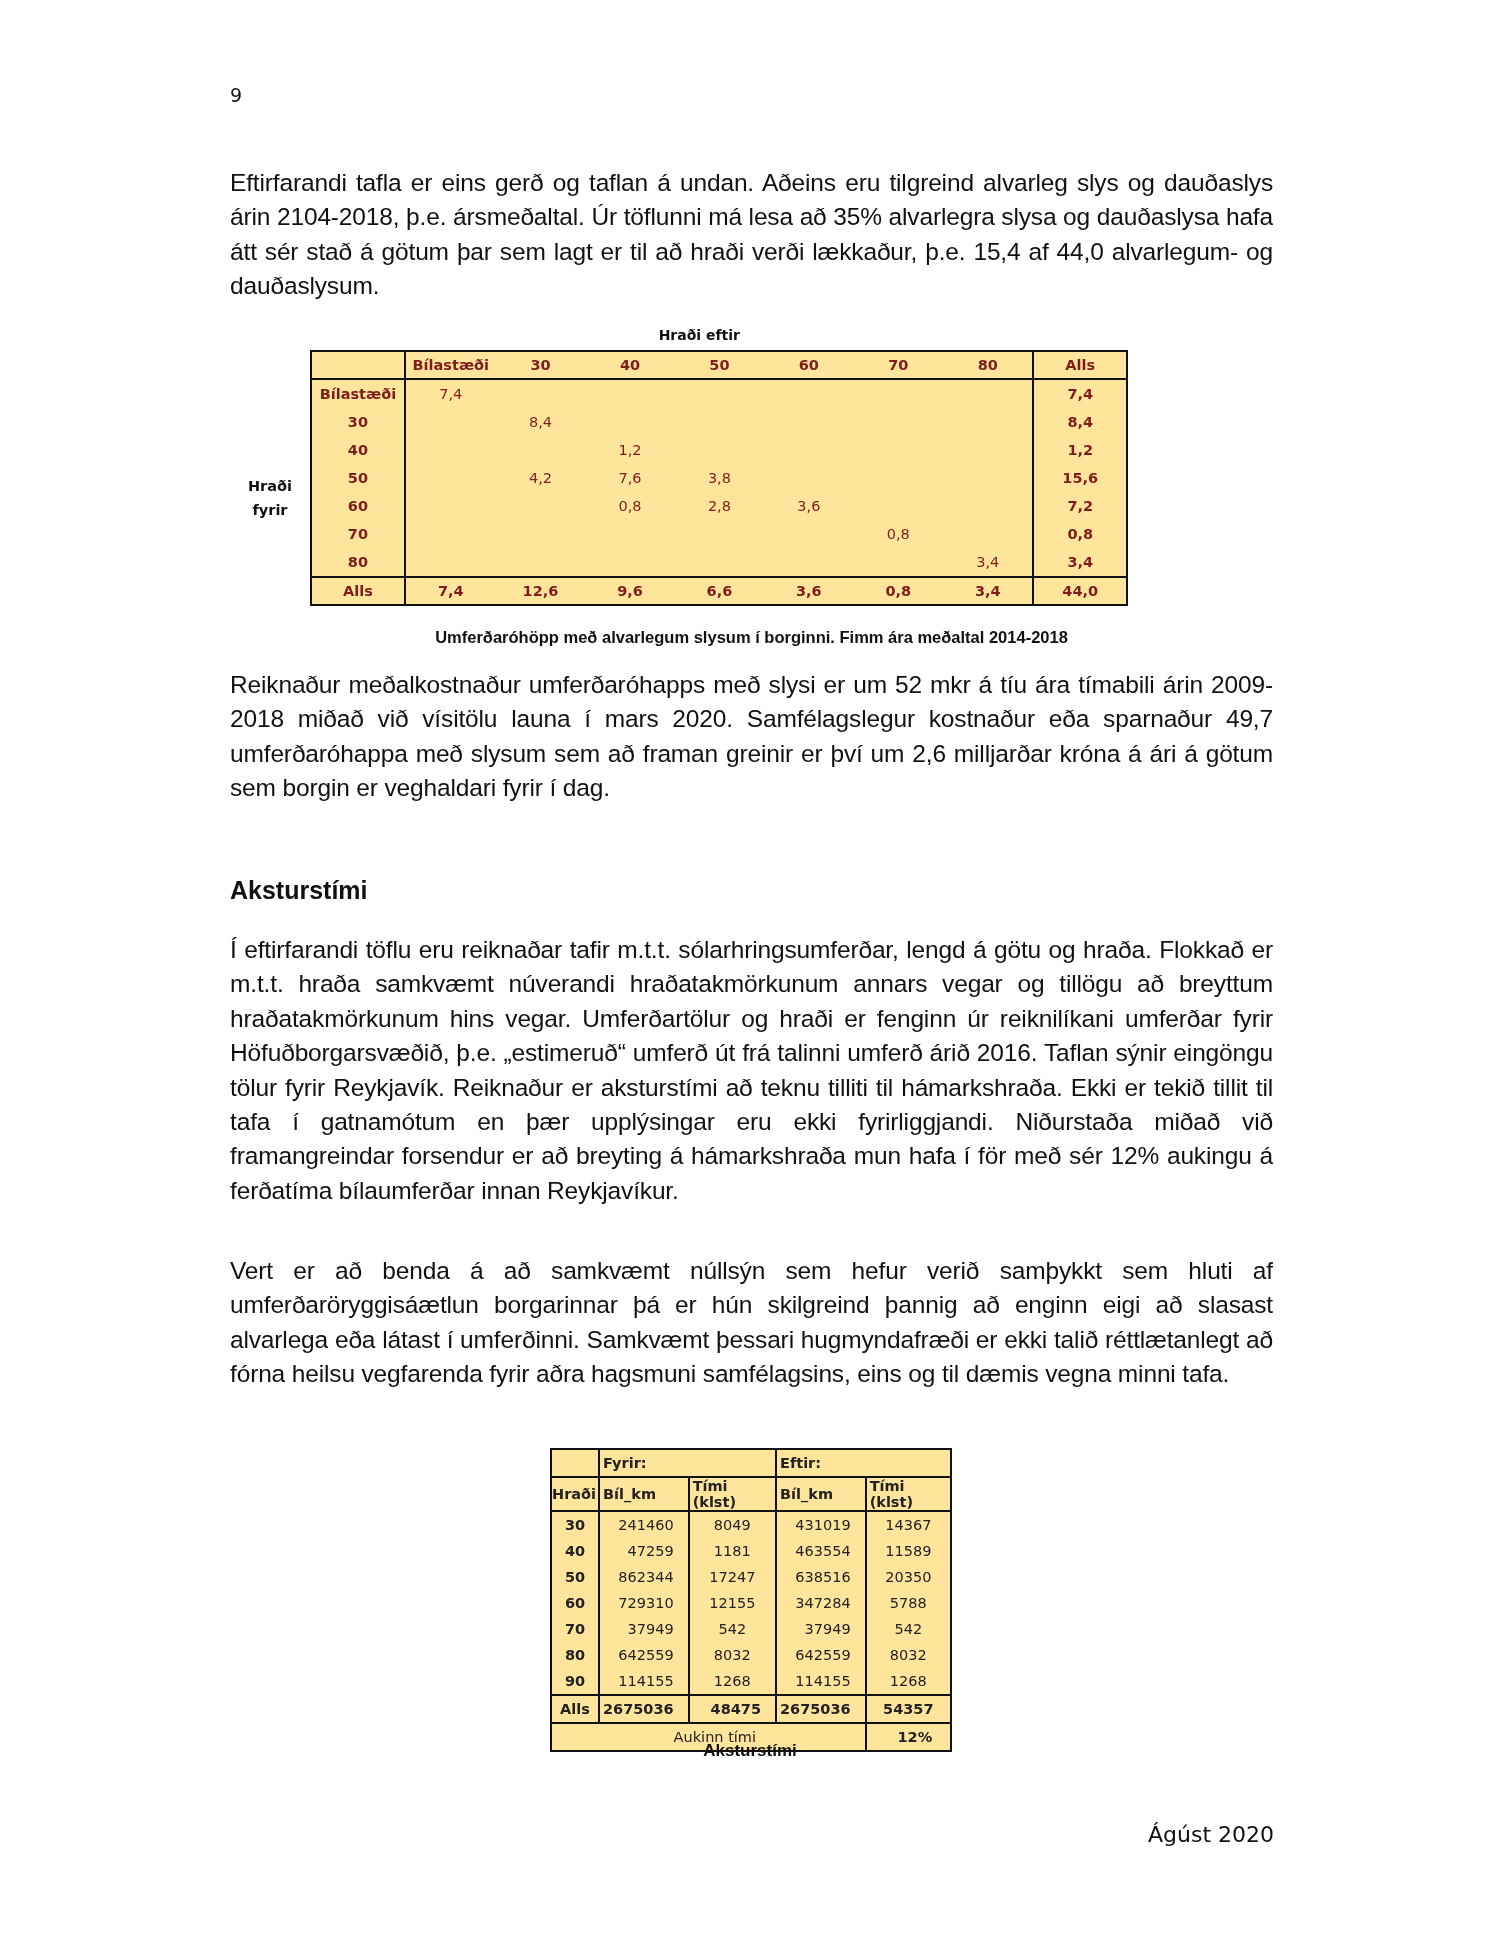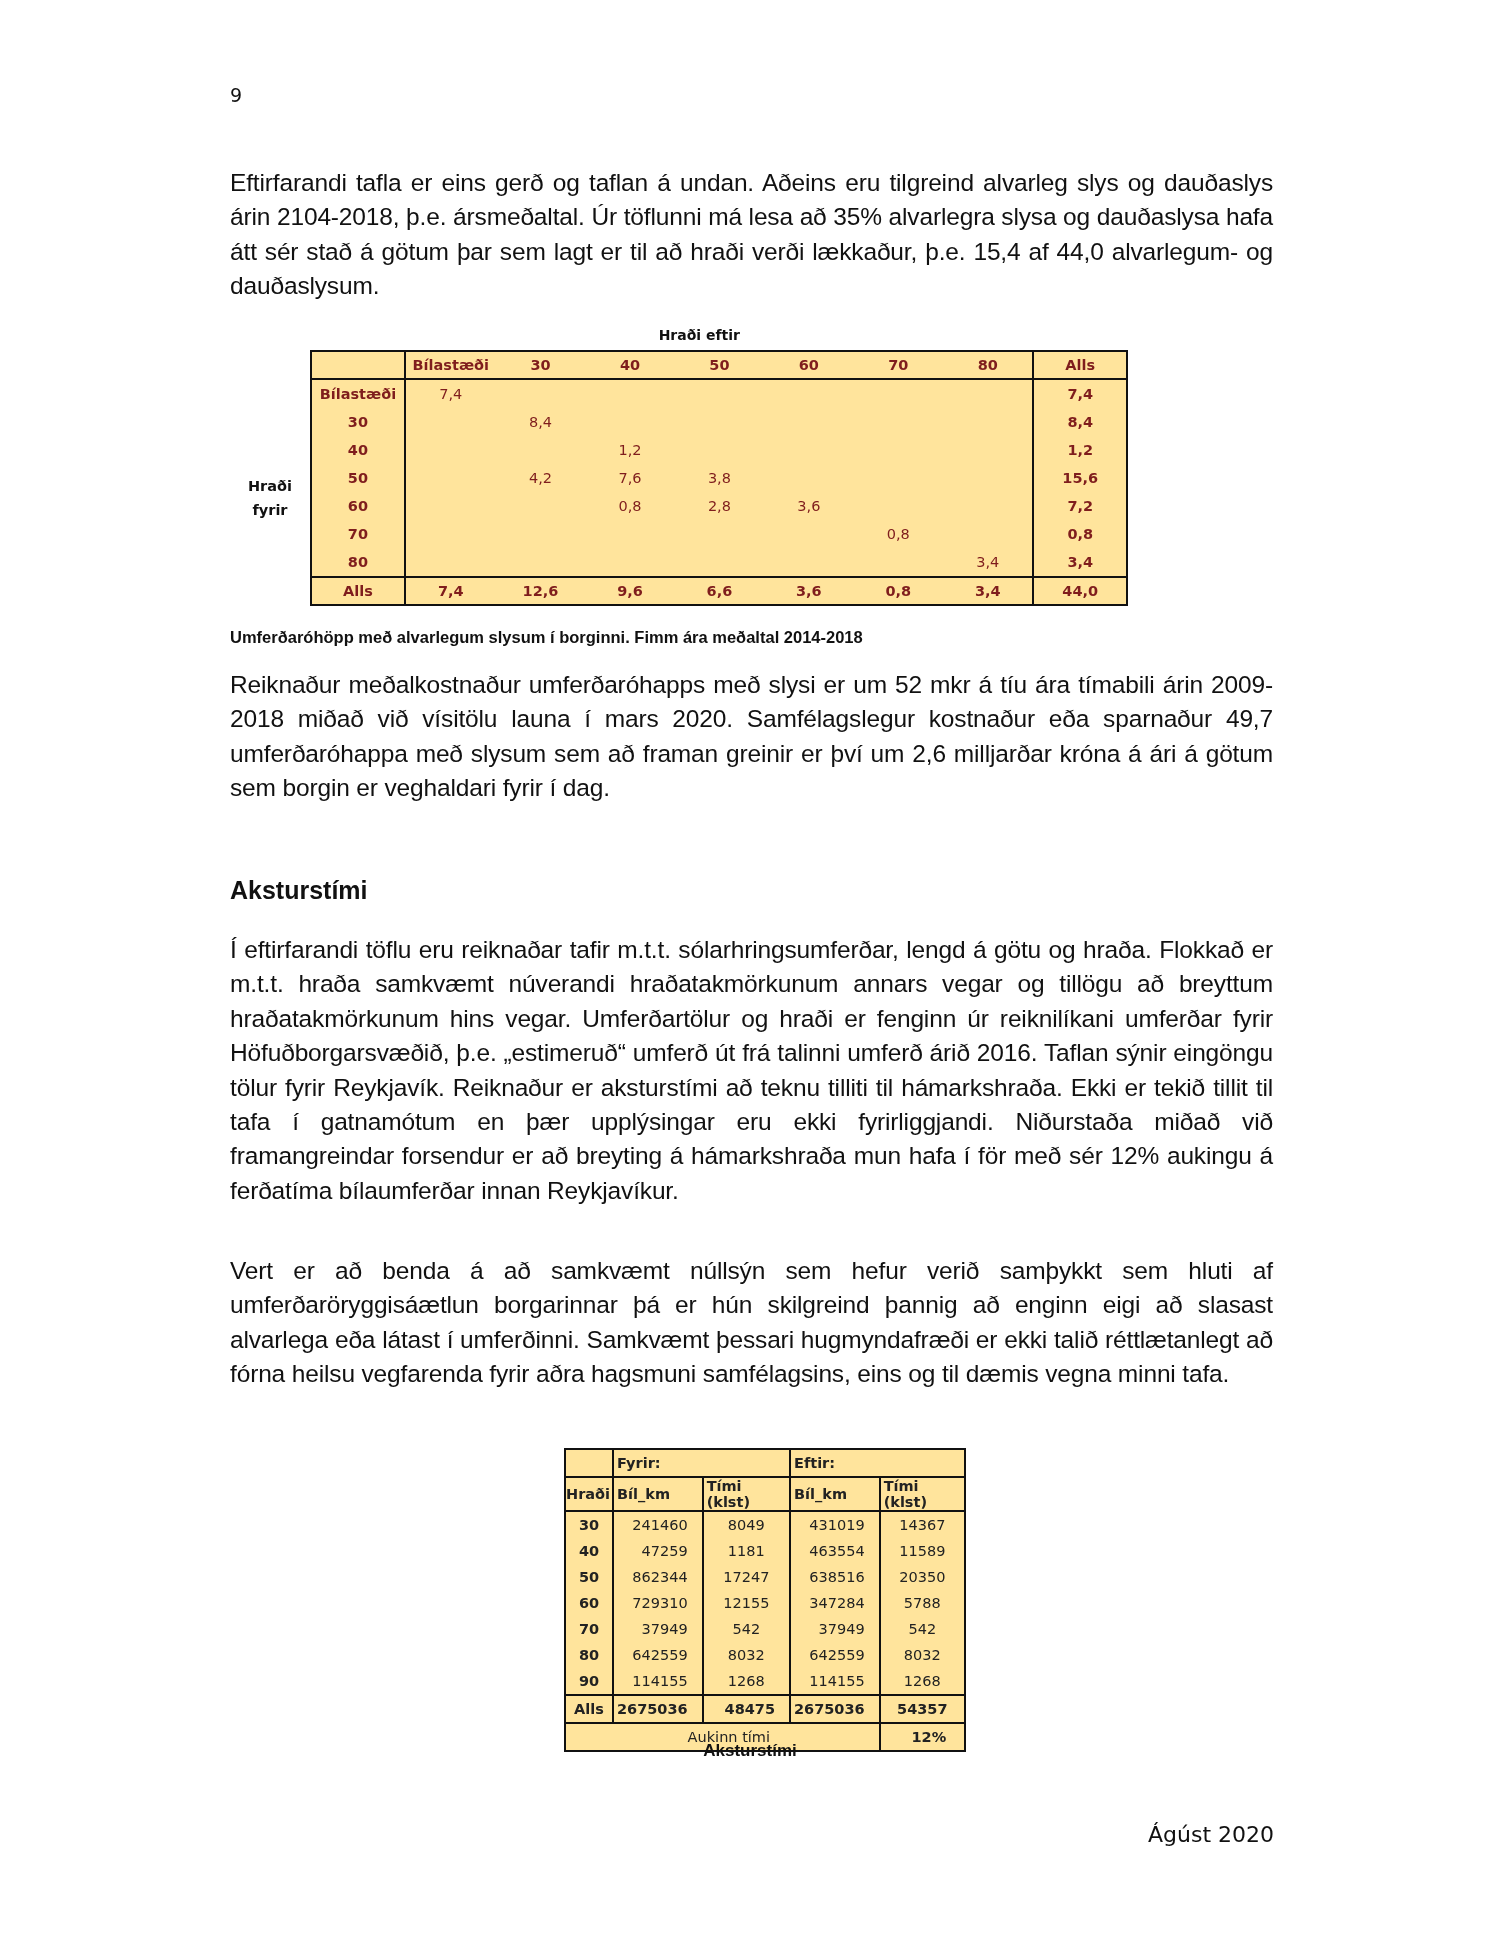--- a/index.html
+++ b/index.html
@@ -8,21 +8,21 @@
   .body-text {
     position: absolute; left: 230px; width: 1043px;
     font-family: "Liberation Sans", sans-serif; font-size: 24.5px; line-height: 34.4px;
     text-align: justify; margin: 0; letter-spacing: -0.15px;
   }
   .p1 { top: 166px; }
   .p2 { top: 668px; }
   .p3 { top: 933px; }
   .p4 { top: 1254px; }
   .heading { position: absolute; left: 230px; top: 876px; font-family: "Liberation Sans", sans-serif; font-weight: bold; font-size: 25px; }
-  .caption1 { position: absolute; left: 230px; width: 1043px; top: 628px; text-align: left; font-family: "Liberation Sans", sans-serif; font-weight: bold; font-size: 16.5px; }
+  .caption1 { position: absolute; left: 230px; width: 1043px; top: 628px; text-align: center; font-family: "Liberation Sans", sans-serif; font-weight: bold; font-size: 16.5px; }
   .caption2 { position: absolute; left: 548px; width: 404px; top: 1741px; text-align: center; font-family: "Liberation Sans", sans-serif; font-weight: bold; font-size: 17px; }
   .footer { position: absolute; left: 1148px; top: 1822px; font-family: "DejaVu Sans", sans-serif; font-size: 22px; }
 
   
   .t1-title { position: absolute; left: 620px; top: 327px; width: 120px; text-align: right; font-family: "DejaVu Sans", sans-serif; font-weight: bold; font-size: 14px; }
   .t1-side { position: absolute; left: 245px; top: 474px; width: 50px; text-align: center; font-family: "DejaVu Sans", sans-serif; font-weight: bold; font-size: 14.5px; line-height: 24px; }
   table.t1 {
     position: absolute; left: 310px; top: 350px; width: 818px;
     border-collapse: collapse; background: #ffe49c;
     font-family: "DejaVu Sans", sans-serif; font-size: 14.5px; color: #7f1d1d;
@@ -30,21 +30,21 @@
   }
   table.t1 td { height: 28px; padding: 0; text-align: center; }
   table.t1 td.rowh { width: 92px; font-weight: bold; border-right: 2px solid #111; }
   table.t1 tr.hdr td { font-weight: bold; border-bottom: 2px solid #111; height: 26px; }
   table.t1 td.tot { font-weight: bold; border-left: 2px solid #111; width: 92px; }
   table.t1 tr.sum td { font-weight: bold; border-top: 2px solid #111; height: 26px; }
   table.t1 td.c { width: 90px; }
 
   
   table.t2 {
-    position: absolute; left: 564px; top: 1448px; width: 402px;
+    position: absolute; left: 550px; top: 1448px; width: 402px;
     border-collapse: collapse; background: #ffe49c;
     font-family: "DejaVu Sans", sans-serif; font-size: 14.5px; color: #222;
     border: 2px solid #111;
   }
   table.t2 td { height: 26px; padding: 0 3px; border-right: 2px solid #111; }
   table.t2 tr.grp td, table.t2 tr.hdr td { font-weight: bold; border-bottom: 2px solid #111; text-align: left; }
   table.t2 td.hr { font-weight: bold; text-align: center; width: 46px; padding: 0; }
   table.t2 td.num { text-align: right; padding-right: 14px; }
   table.t2 td.num2 { text-align: center; }
   table.t2 tr.sum td { font-weight: bold; border-top: 2px solid #111; }

